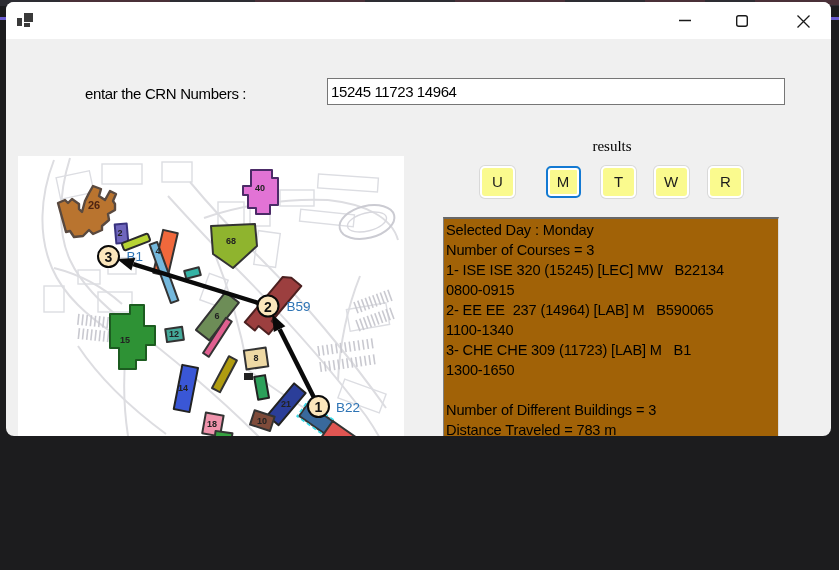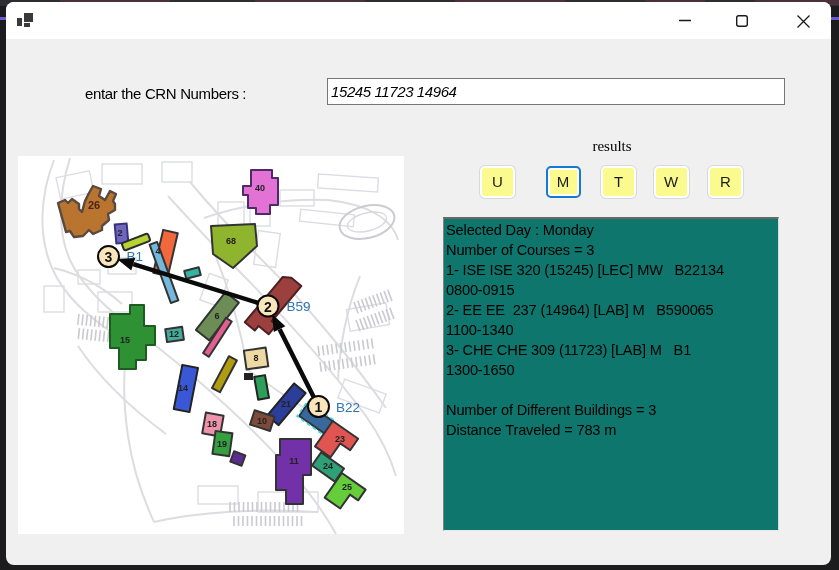--- a/index.html
+++ b/index.html
@@ -1,35 +1,35 @@
 <!DOCTYPE html>
 <html><head>
 <meta charset="utf-8">
 <style>
   * { margin:0; padding:0; box-sizing:border-box; }
   html,body { width:839px; height:570px; overflow:hidden; }
   body { background:#1c1c1e; font-family:"Liberation Sans", sans-serif; position:relative; }
   #topstrip { position:absolute; left:0; top:0; width:839px; height:6px; background:#2d2d33; }
   .accent { position:absolute; height:3px; background:#6a5cd0; top:17px; }
-  #win { position:absolute; left:6px; top:2px; width:825px; height:563px;
+  #win { position:absolute; left:6px; top:2px; width:825px; height:434px;
          background:#f0f0f0; border-radius:8px; overflow:hidden; }
   #titlebar { position:absolute; left:0; top:0; width:100%; height:37px; background:#ffffff; }
   #icon { position:absolute; left:11px; top:10px; width:16px; height:16px; }
   .cap { position:absolute; top:0; height:37px; color:#1a1a1a; }
   #lbl { position:absolute; left:79px; top:83px; font-size:15px; color:#000; letter-spacing:-0.35px; }
   #inp { position:absolute; left:321px; top:76px; width:458px; height:27px; letter-spacing:-0.4px;
          background:#fff; border:1px solid #767676; font-size:15px; color:#000;
-         padding:4px 0 0 3px;font-style:italic; }
+         padding:4px 0 0 3px; }
   #res-lbl { position:absolute; left:556px; top:136px; width:100px; text-align:center; font-size:15px; color:#000;font-family:Liberation Serif, serif; }
   .day { position:absolute; top:164px; width:35px; height:32px; border-radius:5px;
          background:#fafa8e; border:2px solid #fff; box-shadow:0 0 0 1px #d9d9d9;
          font-size:15px; color:#1c1c1c; text-align:center; line-height:28px; }
   .day.sel { border:2px solid #1379d3; box-shadow: inset 0 0 0 2px #fff; }
   #outbox { position:absolute; left:437px; top:215px; width:336px; height:314px;
-            background:#0f766e; border-top:2px solid #686868; border-left:1px solid #828282;
+            background:#a16207; border-top:2px solid #686868; border-left:1px solid #828282;
             border-right:1px solid #dcdcdc; border-bottom:1px solid #e9e9e9;
             font-size:14.6px; line-height:20px; color:#000; white-space:pre; padding:1px 0 0 2px; letter-spacing:-0.15px; }
   #map { position:absolute; left:12px; top:154px; width:386px; height:378px; }
 </style>
 </head>
 <body>
 <div id="topstrip"></div>
 <div style="position:absolute;left:60px;top:0;width:110px;height:5px;background:#4a3038;"></div>
 <div style="position:absolute;left:255px;top:0;width:110px;height:5px;background:#4a3038;"></div>
 <div style="position:absolute;left:455px;top:0;width:110px;height:5px;background:#4a3038;"></div>

